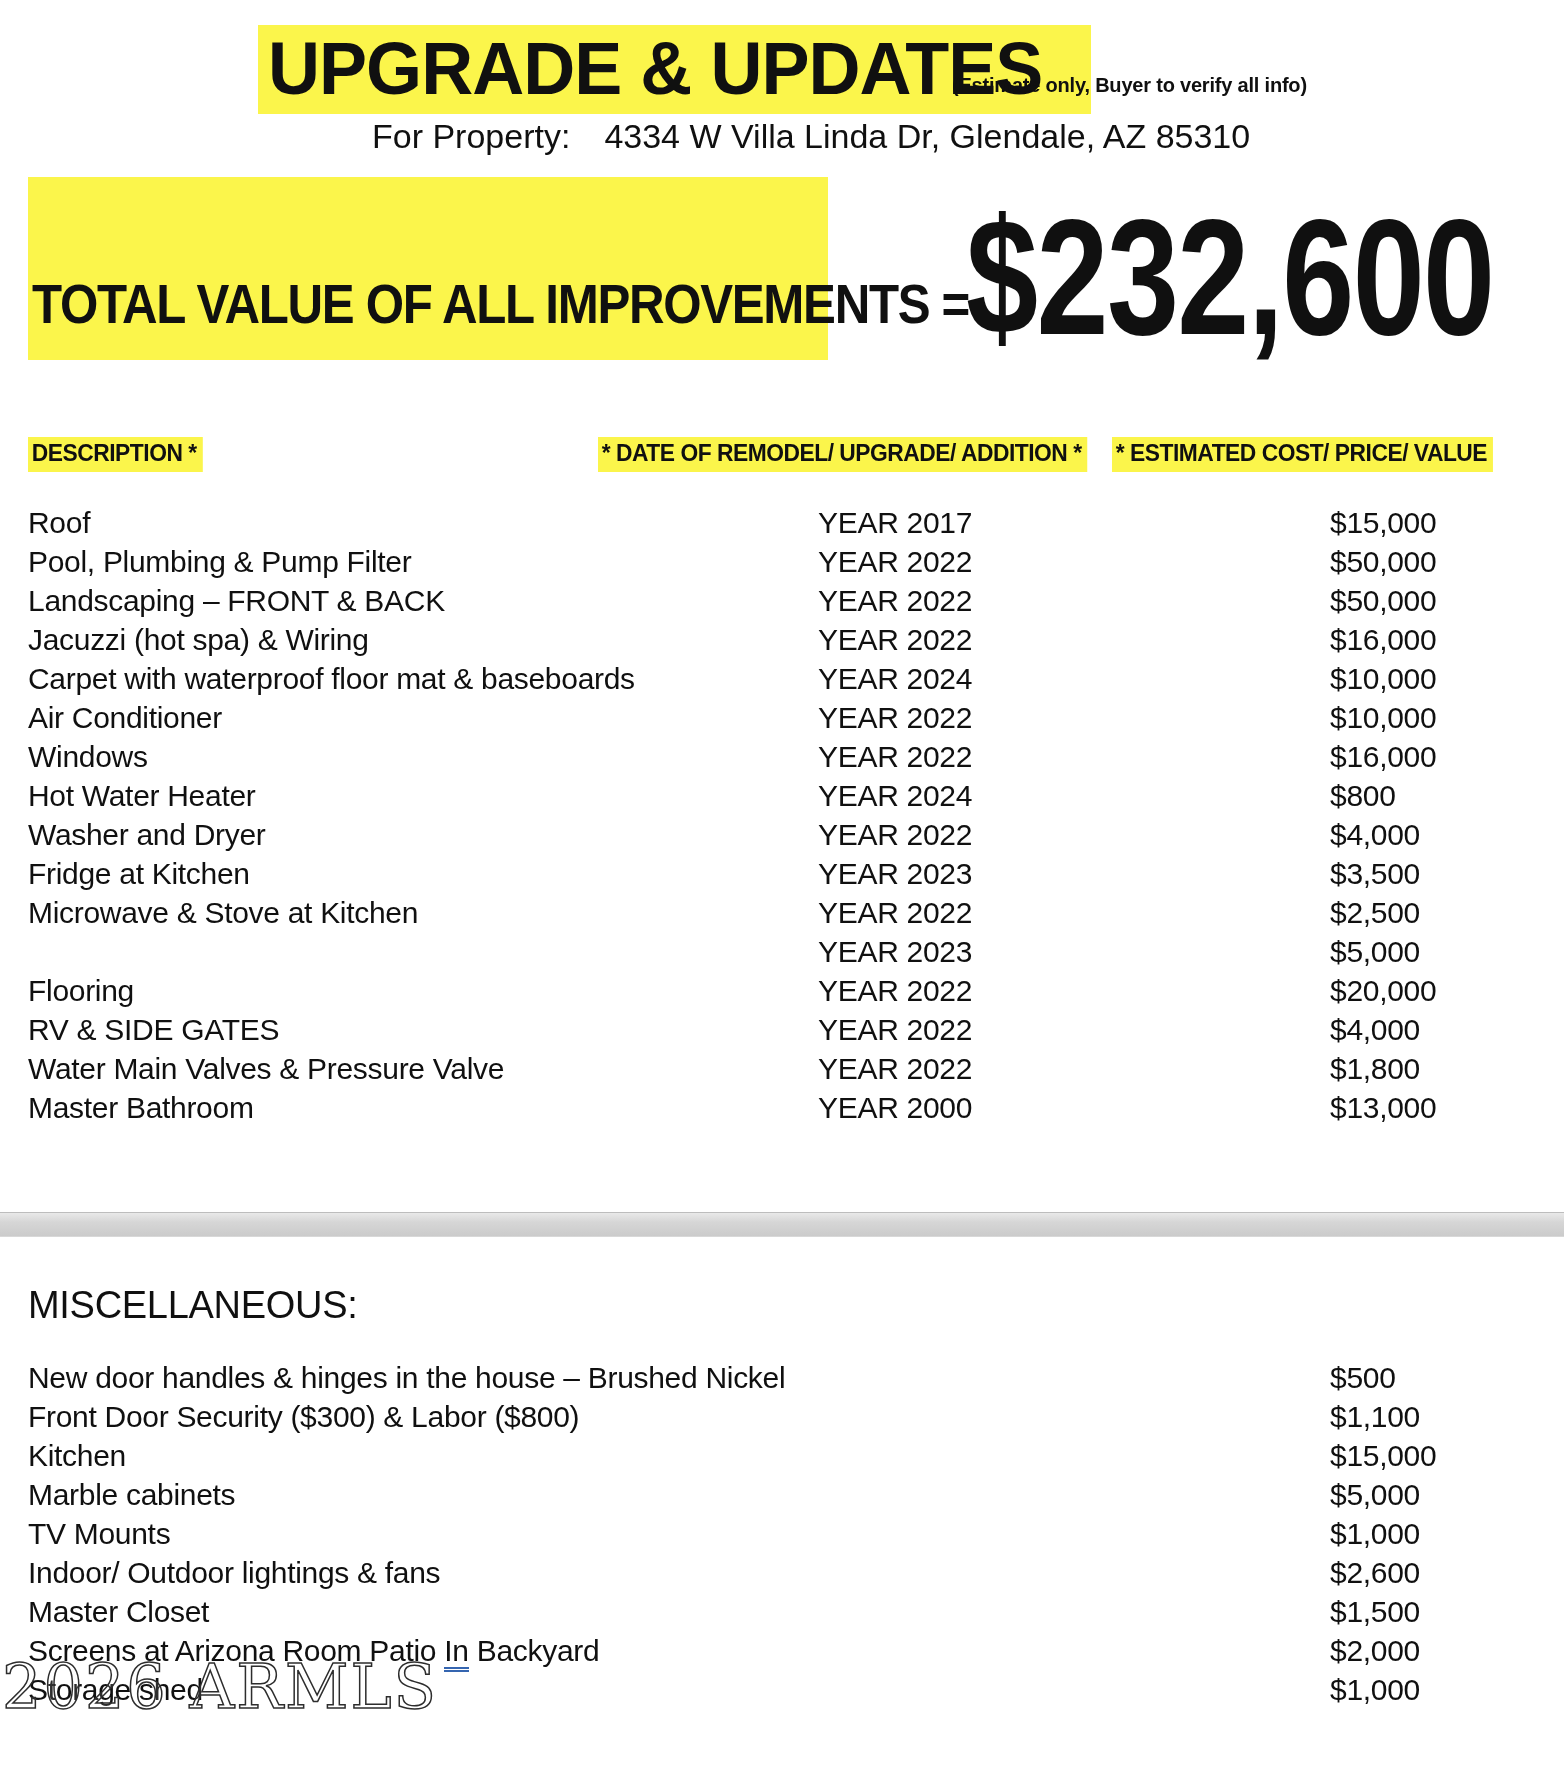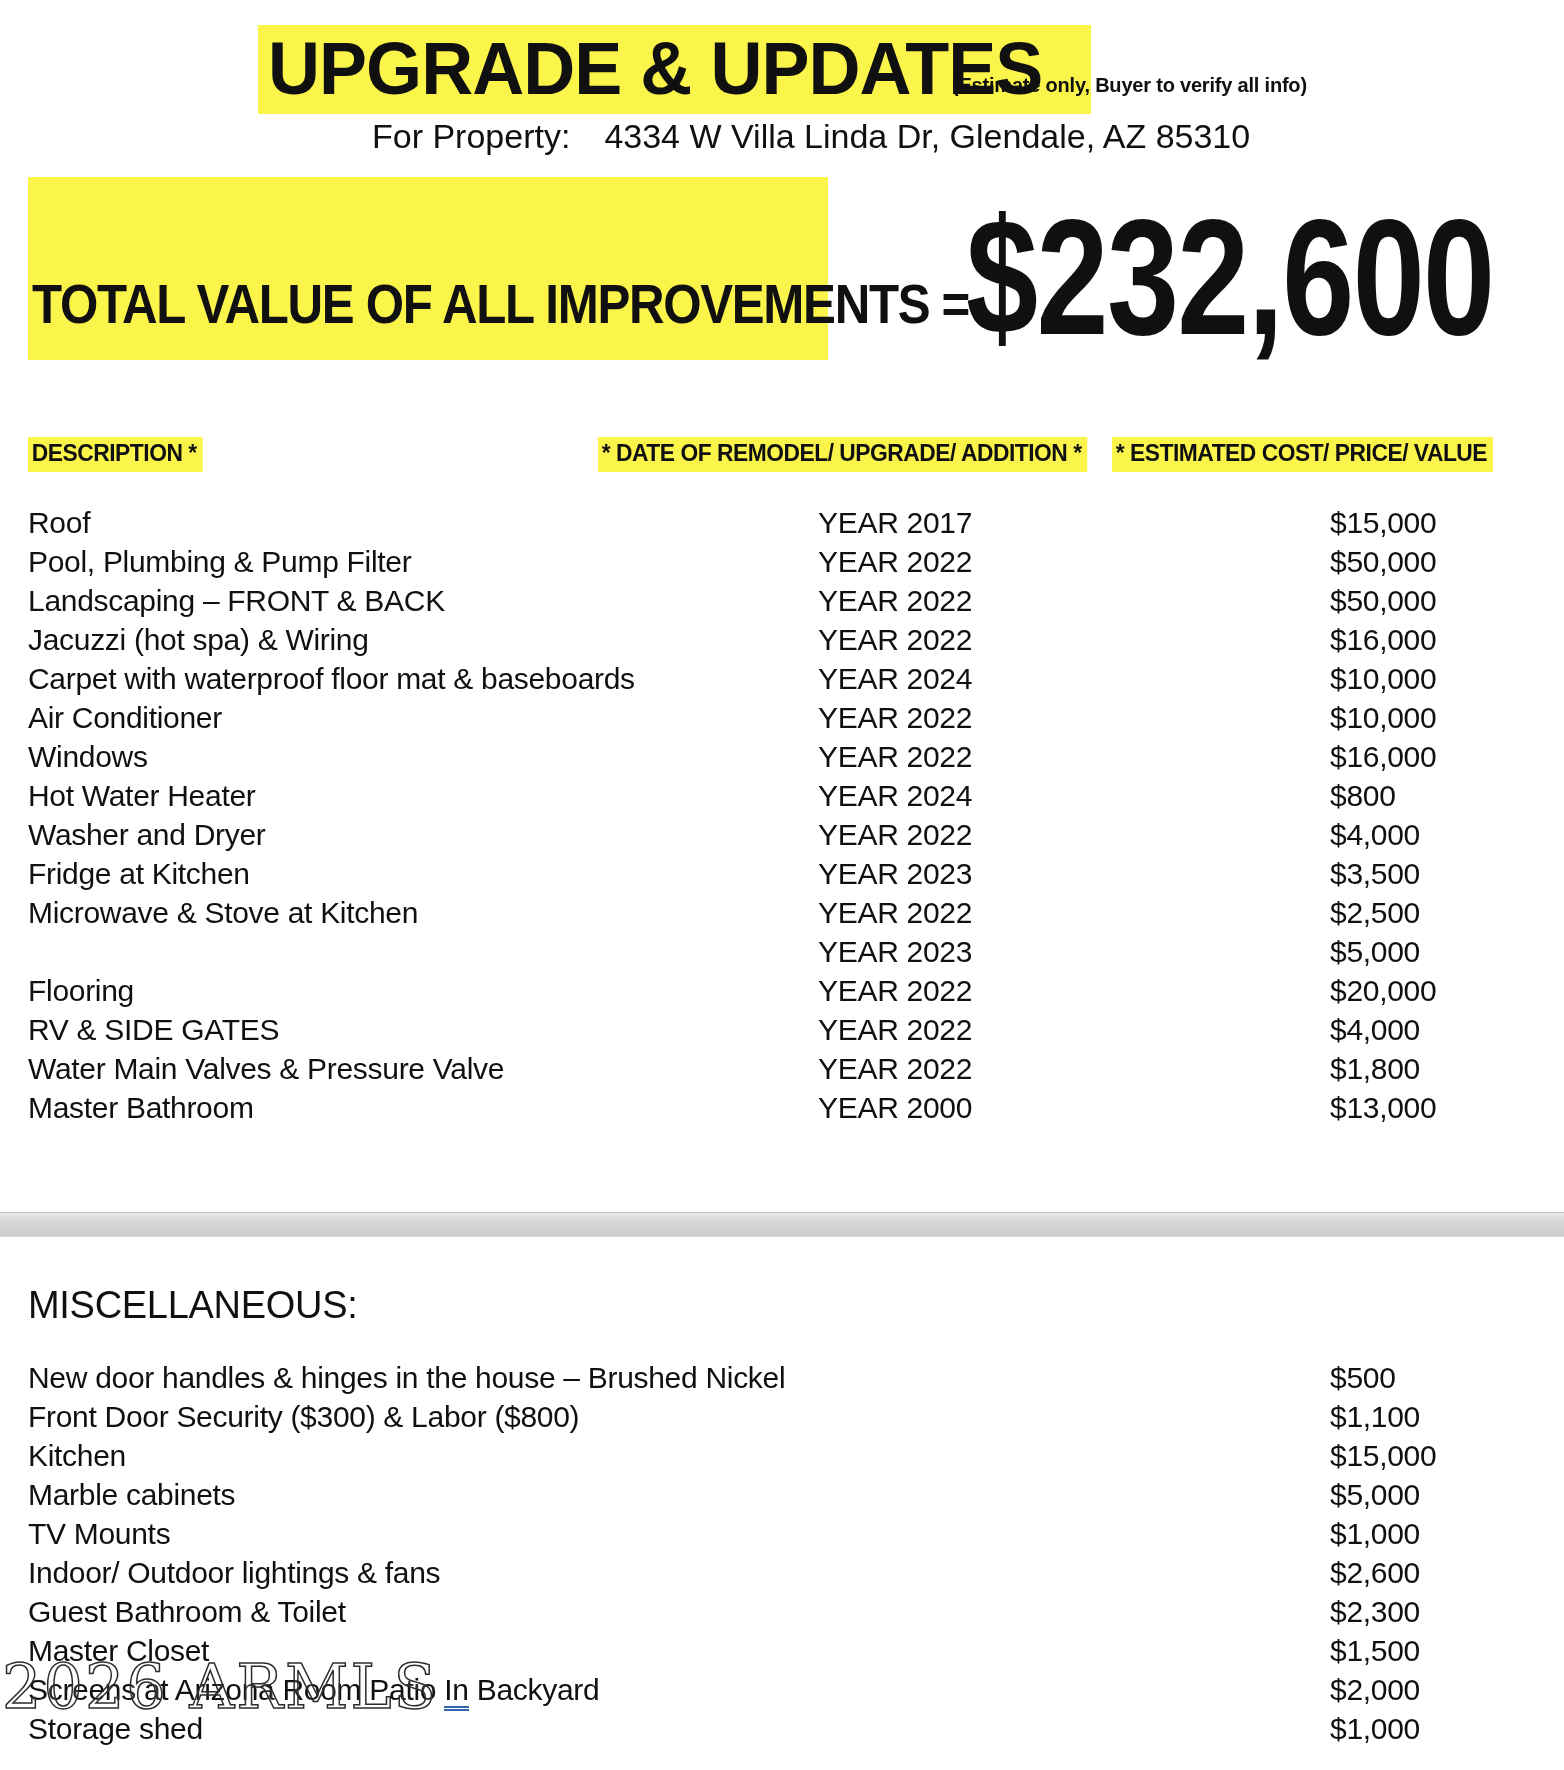--- a/index.html
+++ b/index.html
@@ -180,24 +180,20 @@
     </div>
     <div class="row">
       <span>TV Mounts</span>
       <span class="c-cost">$1,000</span>
     </div>
     <div class="row">
       <span>Indoor/ Outdoor lightings &amp; fans</span>
       <span class="c-cost">$2,600</span>
     </div>
     <div class="row">
-      <span>Guest Bathroom &amp; Toilet</span>
-      <span class="c-cost">$2,300</span>
-    </div>
-    <div class="row">
       <span>Master Closet</span>
       <span class="c-cost">$1,500</span>
     </div>
     <div class="row">
       <span><span>Screens at Arizona Room Patio</span>
         <span class="underline-in">In</span>
         <span>Backyard</span></span>
       <span class="c-cost">$2,000</span>
     </div>
     <div class="row">

